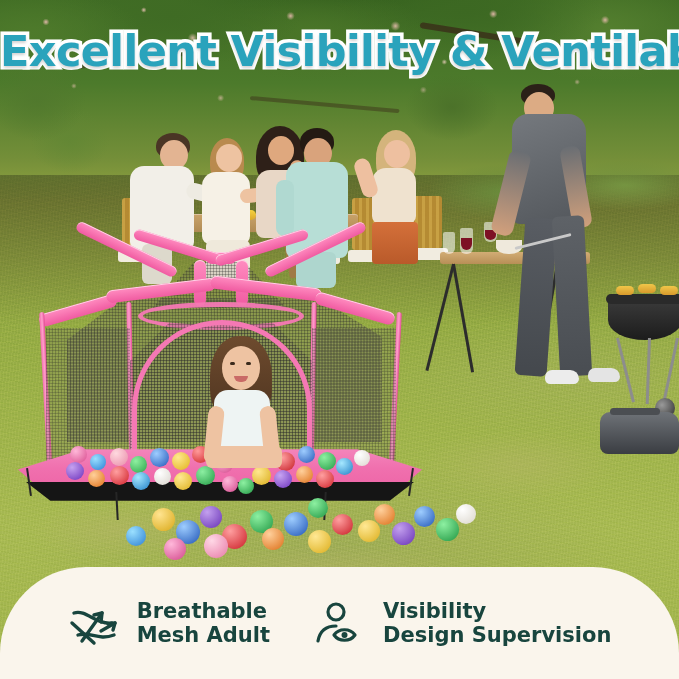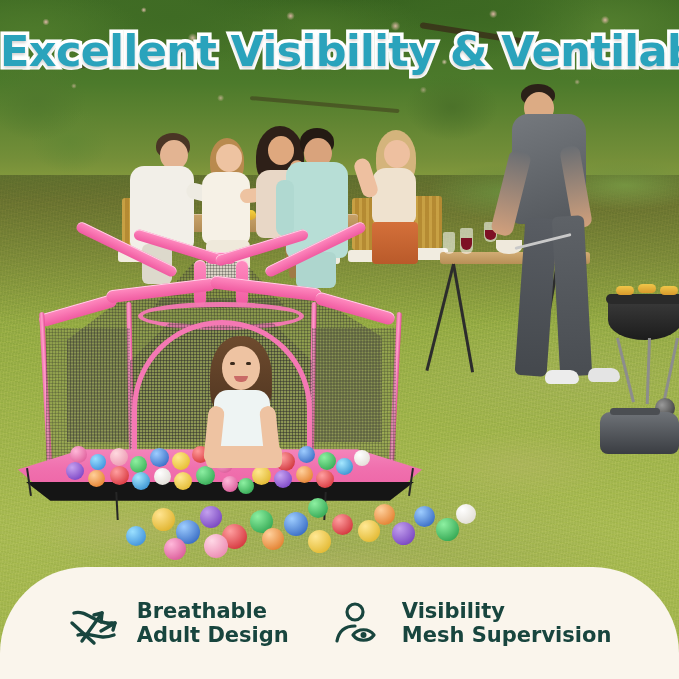--- a/index.html
+++ b/index.html
@@ -467,32 +467,32 @@
           <path d="M10 38 C22 34, 30 44, 46 38"></path>
           <path d="M4 26 L26 46"></path>
           <path d="M14 44 L34 16"></path>
           <path d="M34 16 L26 18 M34 16 L33 25"></path>
           <path d="M47 26 L40 27 M47 26 L45 33"></path>
           <path d="M33 34 L47 26"></path>
         </svg>
       </span>
       <span class="feature-text">
         <span>Breathable</span>
-        <span class="l2">Adult Design</span>
+        <span class="l2">Mesh Adult</span>
       </span>
     </div>
 
     <div class="feature">
       <span class="feature-icon">
         <svg viewBox="0 0 56 52" width="56" height="52" fill="none" stroke="#18453E" stroke-width="3.2" stroke-linecap="round" stroke-linejoin="round">
           <circle cx="22" cy="15" r="8"></circle>
           <path d="M4 44 C6 33, 13 29, 22 29"></path>
           <path d="M20 38 C25 31, 36 31, 41 38 C36 45, 25 45, 20 38 Z"></path>
           <circle cx="30.5" cy="38" r="3" fill="#18453E" stroke="none"></circle>
         </svg>
       </span>
       <span class="feature-text">
         <span>Visibility</span>
-        <span class="l2">Mesh Supervision</span>
+        <span class="l2">Design Supervision</span>
       </span>
     </div>
   </div>
 </div>
 
 </body></html>

